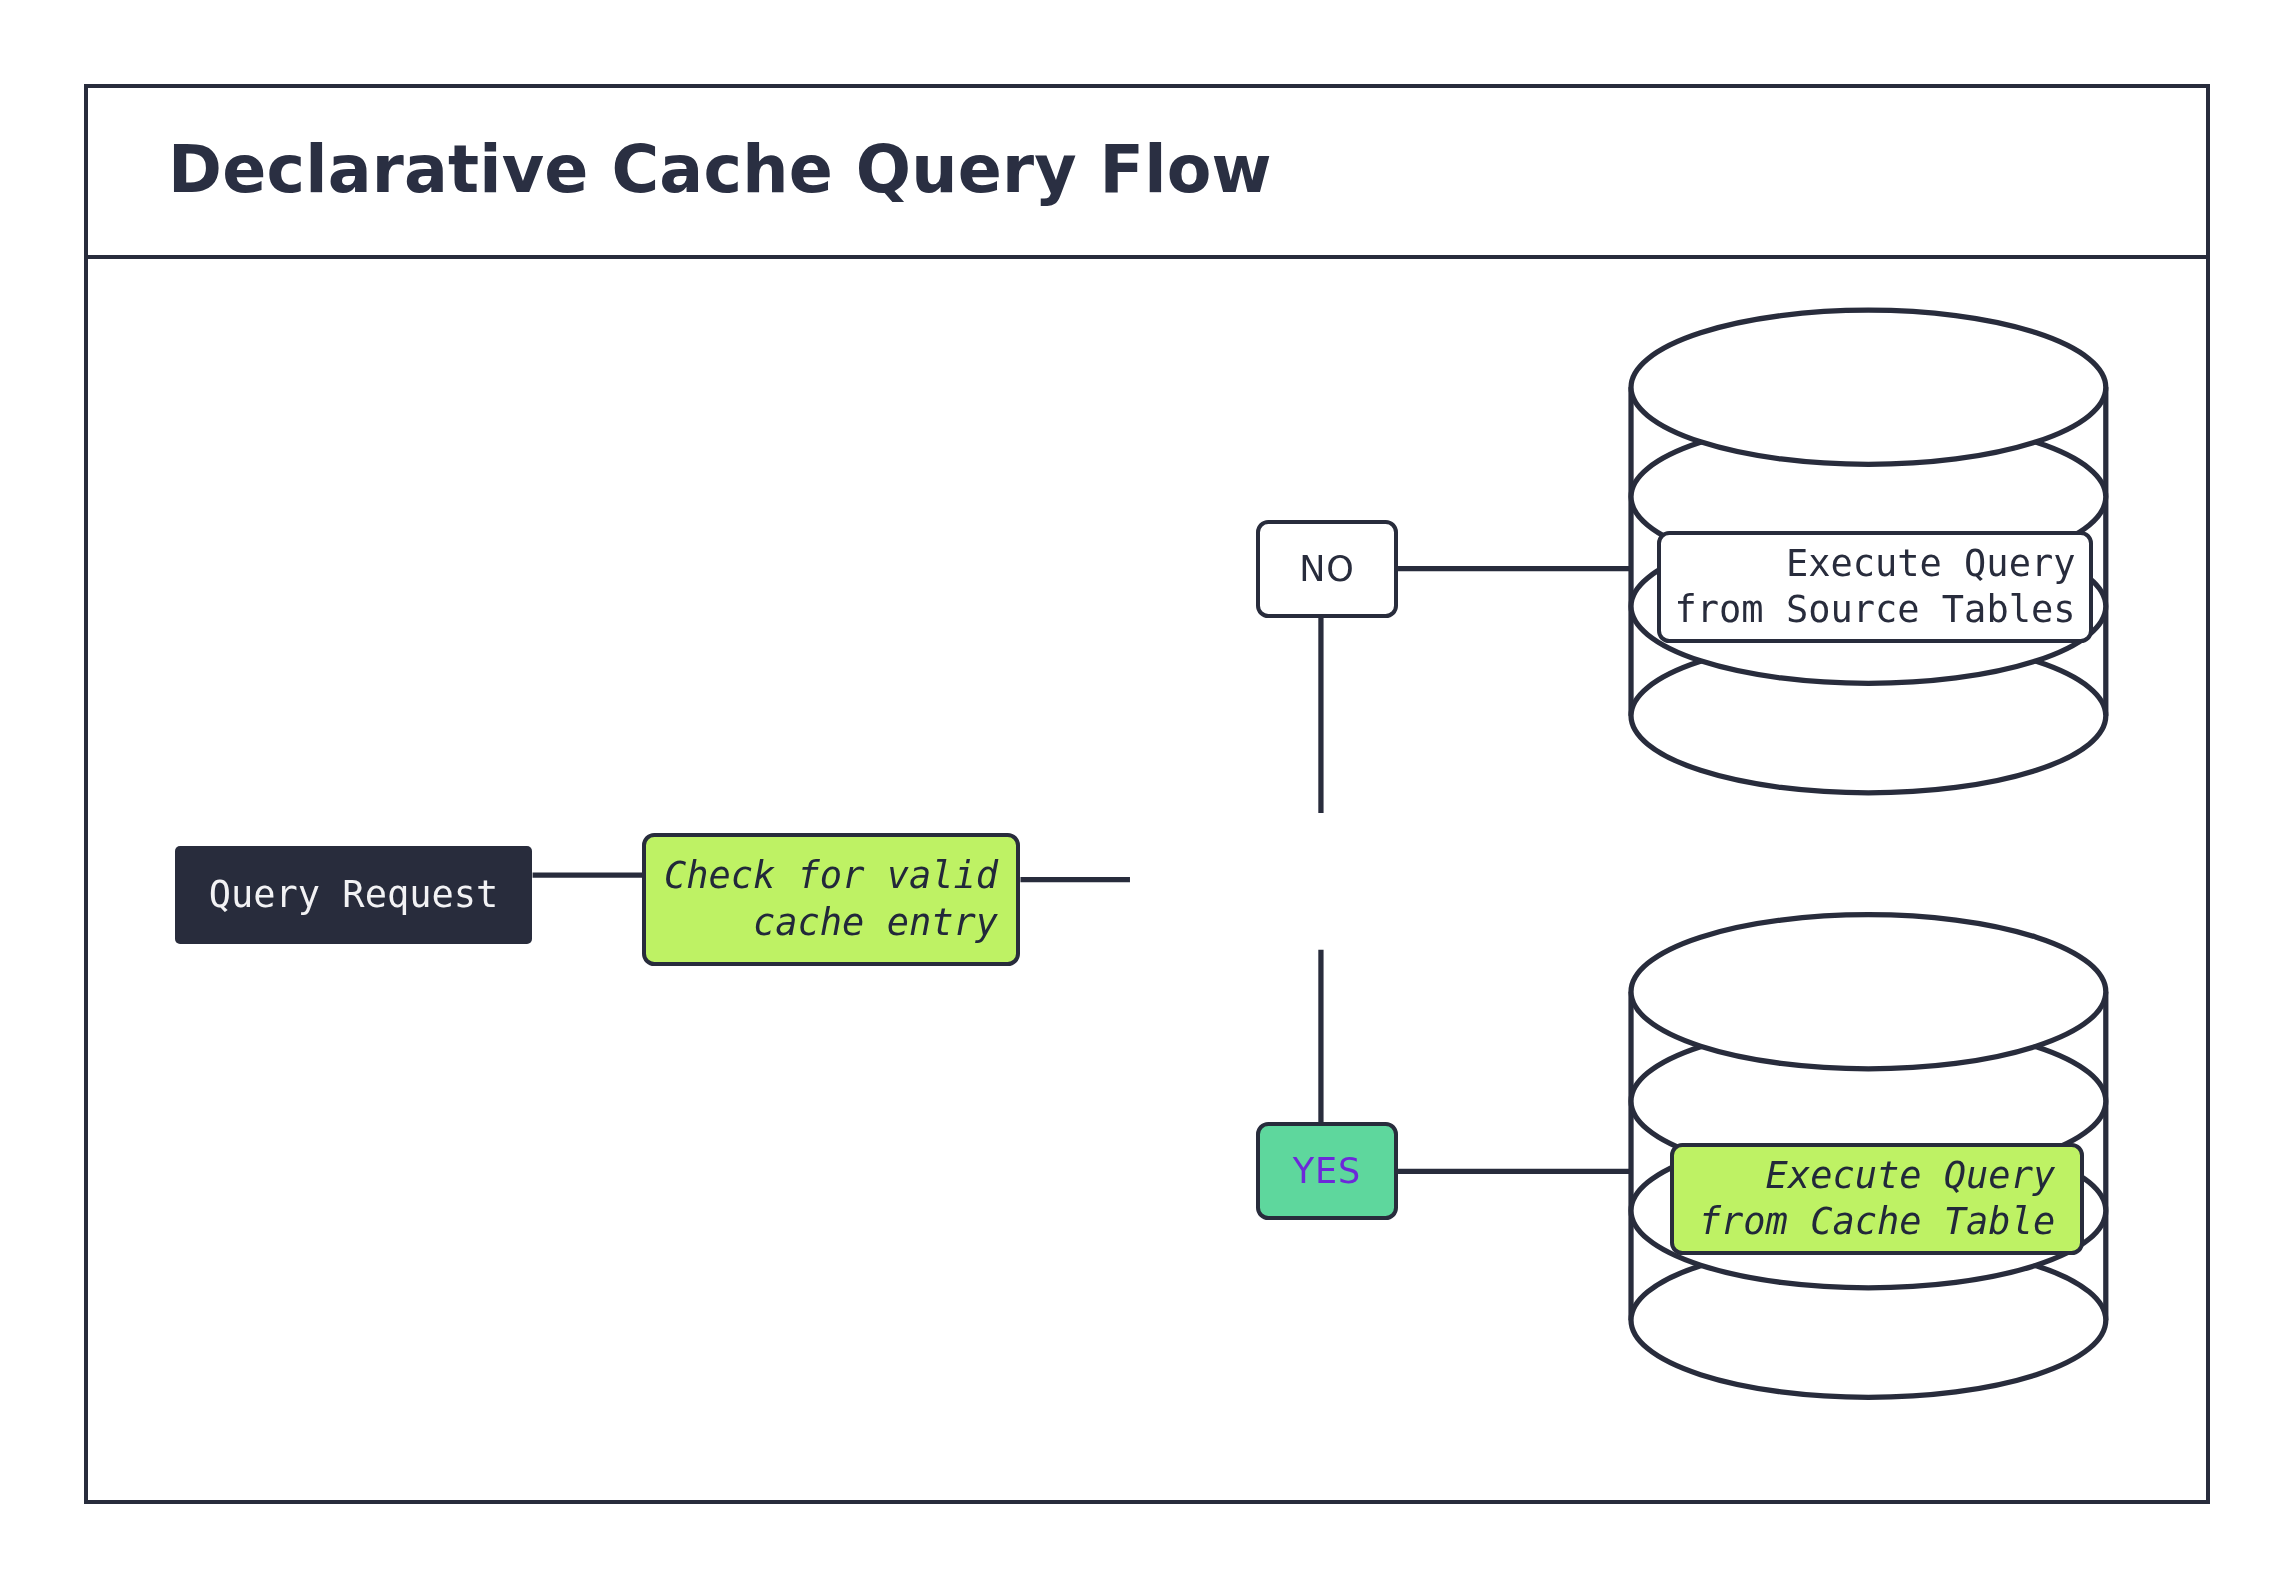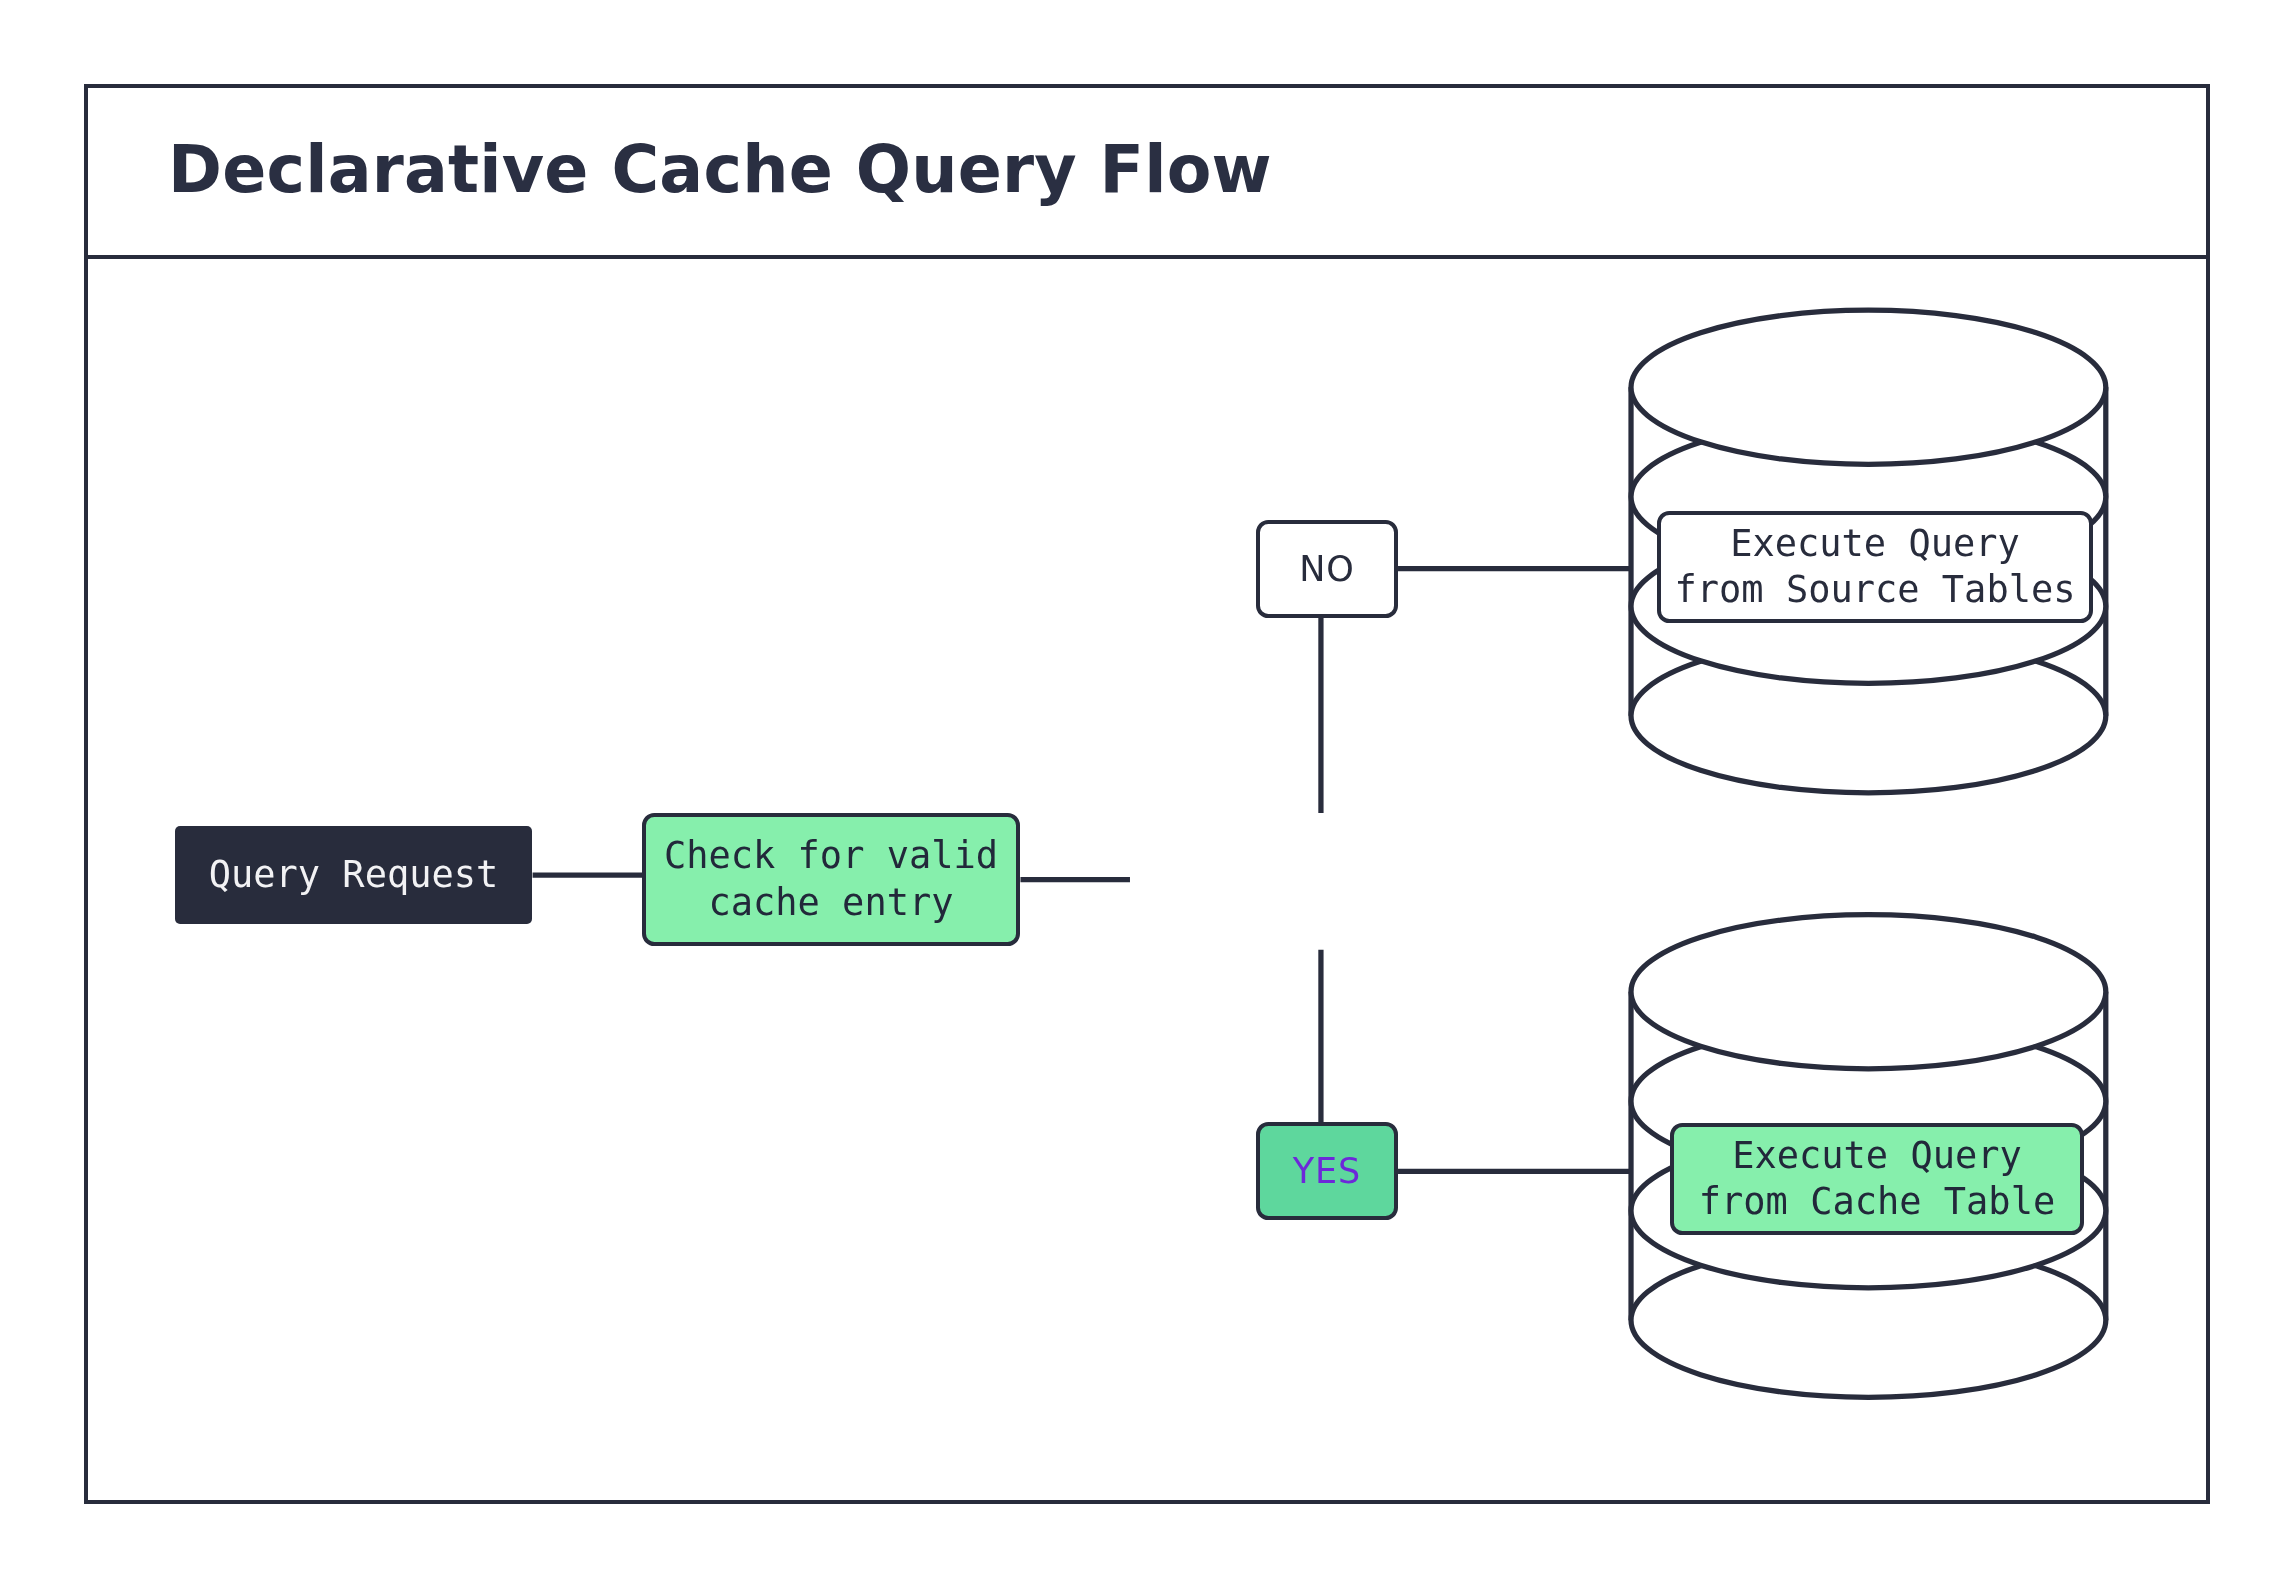--- a/index.html
+++ b/index.html
@@ -66,38 +66,40 @@
     pointer-events: none;
   }
 
   
   .node {
     position: absolute;
     box-sizing: border-box;
     display: flex;
     align-items: center;
     justify-content: center;
-    text-align: center;
+    text-align: right;
     font-family: "DejaVu Sans Mono", monospace;
     font-size: 37px;
     line-height: 1.25;
     white-space: pre-line;
+    margin-top: 20px;
   }
 
   .node-dark {
     background: #282c3c;
     color: #f2f2f4;
     border-radius: 5px;
   }
 
   .node-green {
-    background: #86efac;
+    background: #bef264;
     color: #22283a;
     border: 4.4px solid #282c3c;
     border-radius: 12.3px;
+    font-style: italic;
   }
 
   .node-white {
     background: #ffffff;
     color: #282c3c;
     border: 4.4px solid #282c3c;
     border-radius: 12.3px;
   }
 
   .branch-label {

